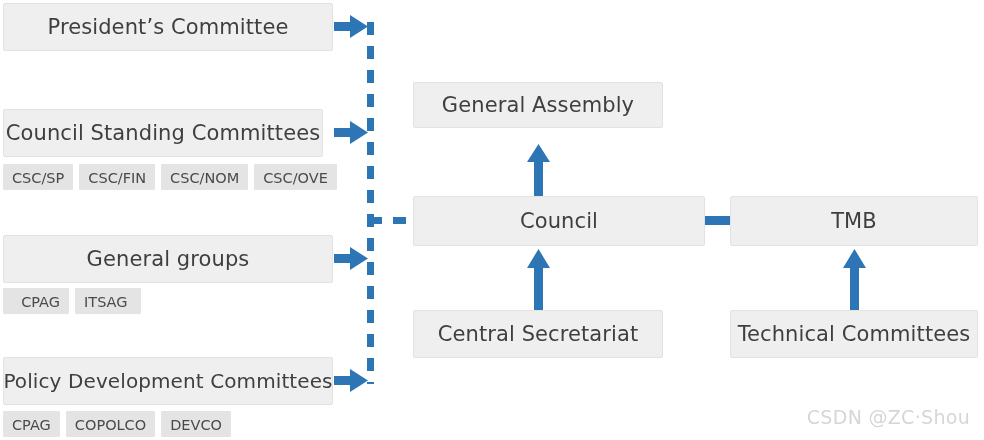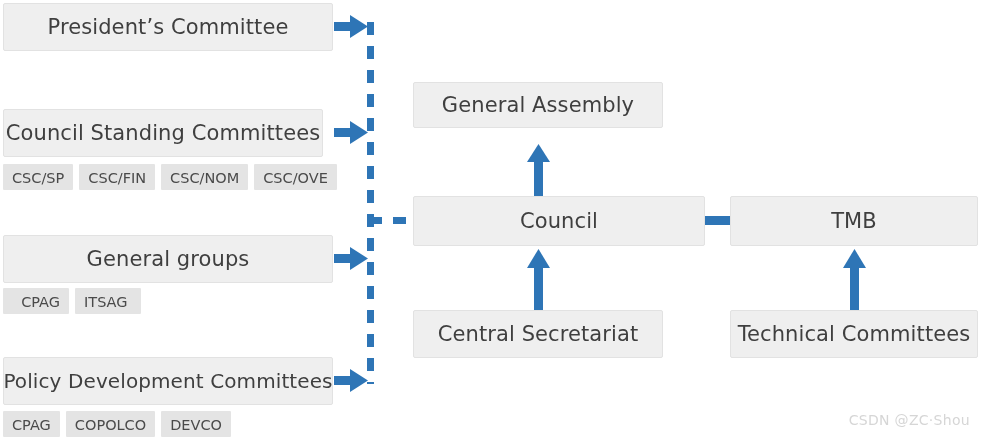--- a/index.html
+++ b/index.html
@@ -65,21 +65,21 @@
     height: 440px;
     pointer-events: none;
   }
 
   
   #watermark {
     position: absolute;
     right: 14px;
     bottom: 12px;
     color: #D6D6D6;
-    font-size: 14px;
+    font-size: 19px;
     letter-spacing: 0.3px;
     white-space: nowrap;
     user-select: none;
   }
 </style>
 </head>
 <body>
 
 <div id="canvas">
 

